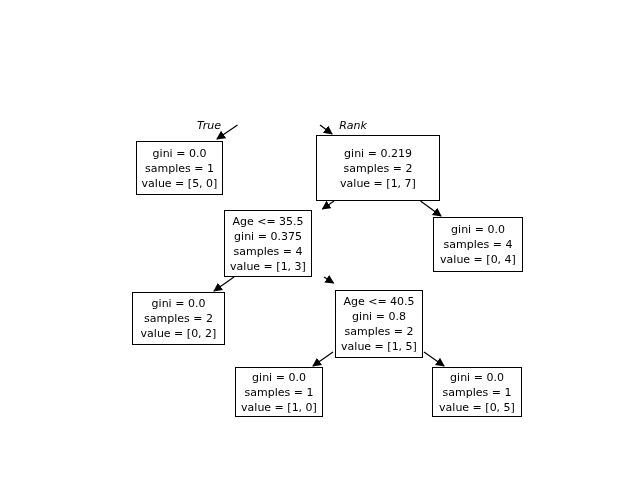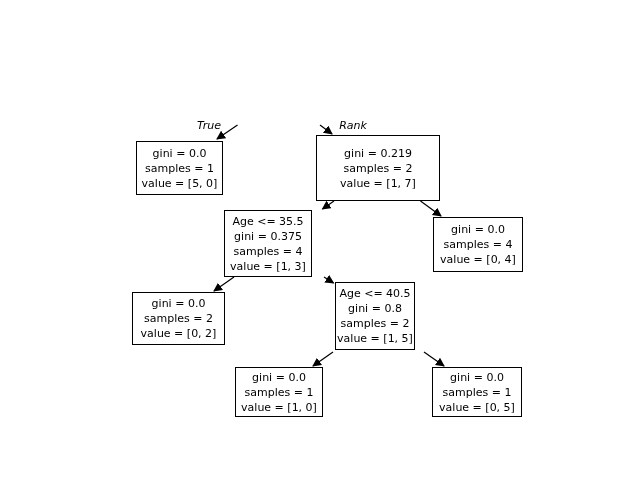--- a/index.html
+++ b/index.html
@@ -95,21 +95,21 @@
     <span>samples = 4</span>
     <span>value = [0, 4]</span>
   </div>
 
   <div class="node" style="left:132px; top:292px; width:93px; height:53px;">
     <span>gini = 0.0</span>
     <span>samples = 2</span>
     <span>value = [0, 2]</span>
   </div>
 
-  <div class="node" style="left:335px; top:282px; width:80px; height:68px;">
+  <div class="node" style="left:335px; top:290px; width:88px; height:68px;">
     <span>Age &lt;= 40.5</span>
     <span>gini = 0.8</span>
     <span>samples = 2</span>
     <span>value = [1, 5]</span>
   </div>
 
   <div class="node" style="left:235px; top:367px; width:88px; height:50px;">
     <span>gini = 0.0</span>
     <span>samples = 1</span>
     <span>value = [1, 0]</span>

